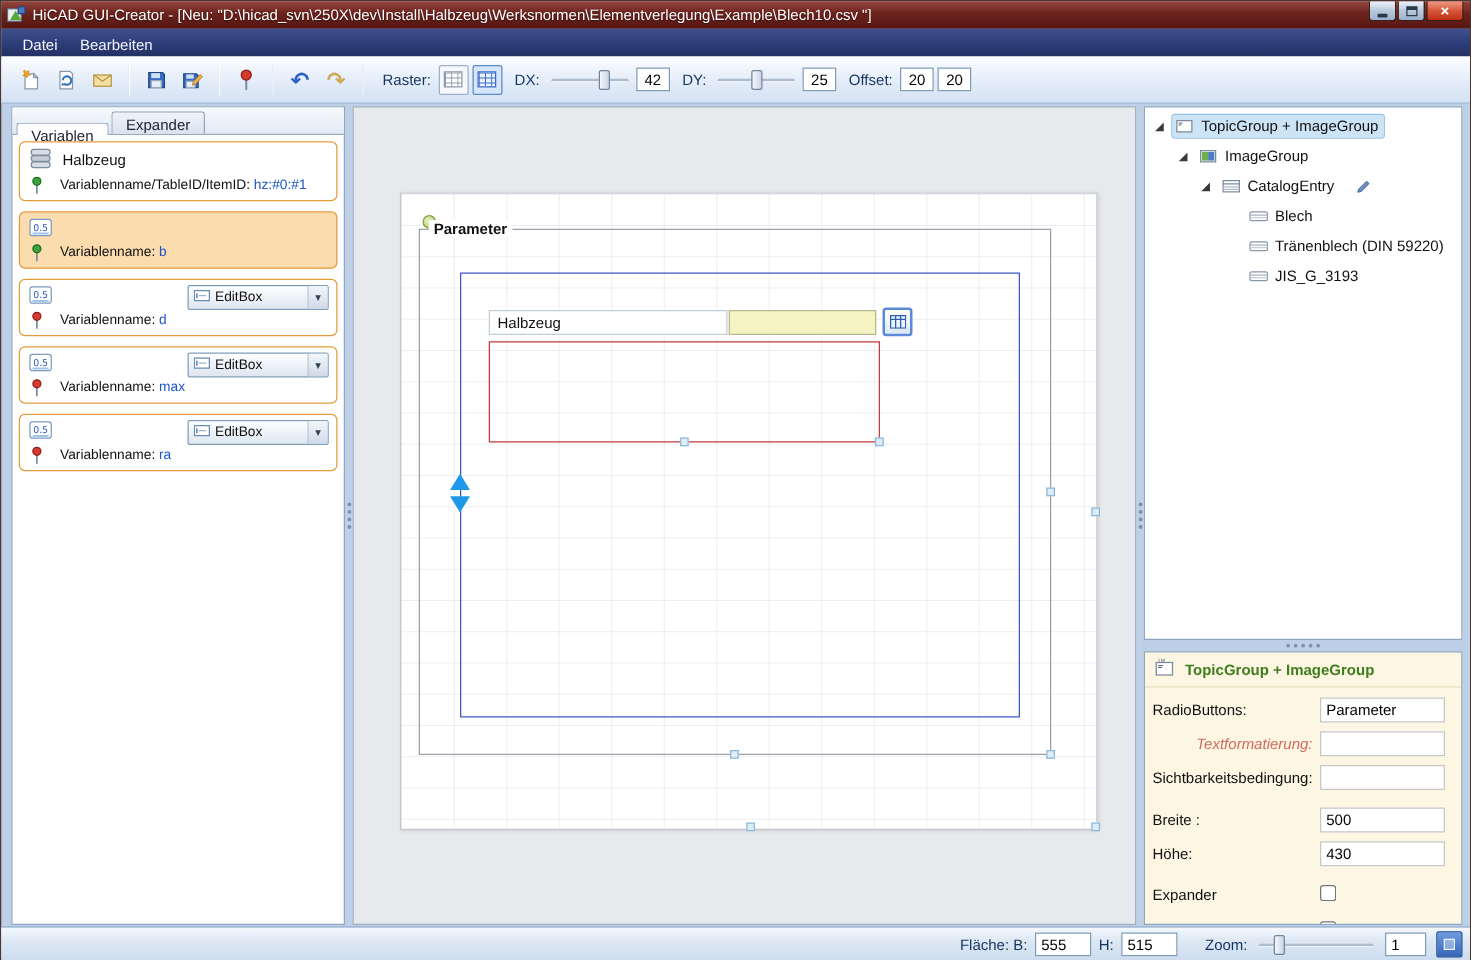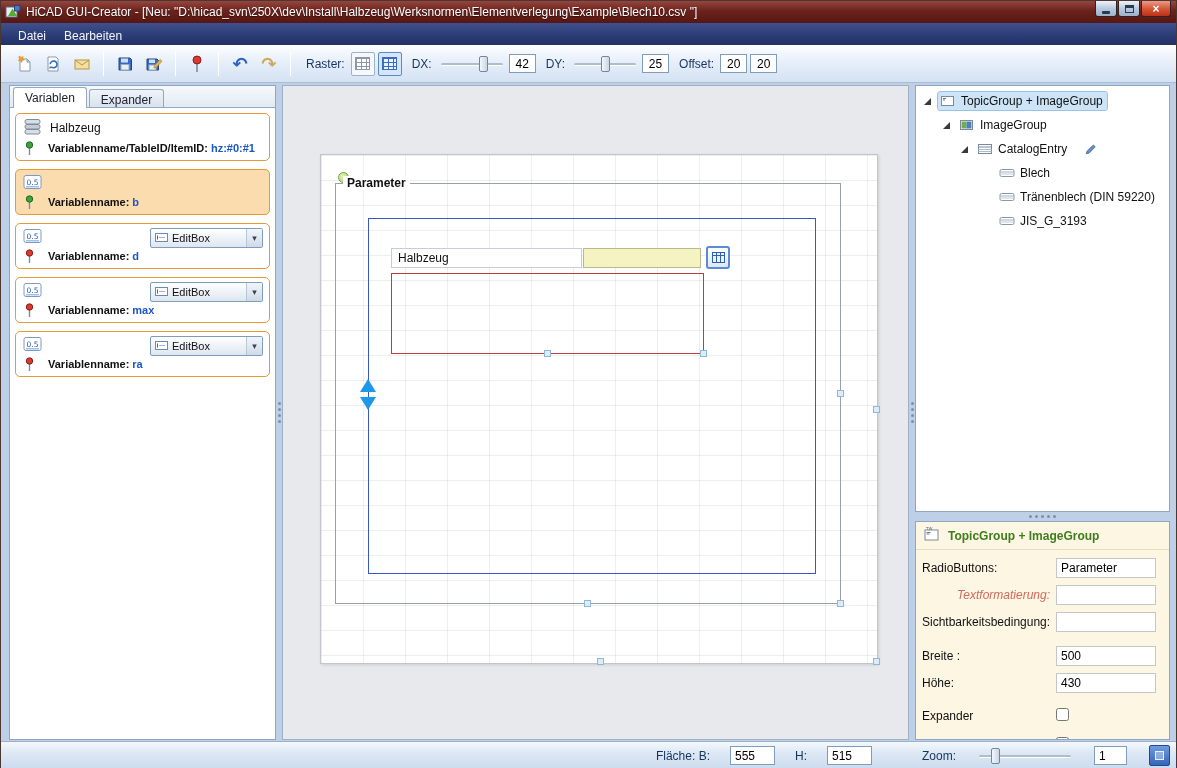--- a/index.html
+++ b/index.html
@@ -41,29 +41,29 @@
   .gridglyph.blue { border:1px solid #3a6ac8; background-color:#e8f1fc; background-image:linear-gradient(to right,#3a6ac8 1px,transparent 1px),linear-gradient(to bottom,#3a6ac8 1px,transparent 1px); background-size:5px 4px; }
   .glyph { line-height:1; }
   .glyph.undo { color:#2a62c8; font-size:18px; font-weight:bold; }
   .glyph.redo { color:#cfa95a; font-size:18px; font-weight:bold; }
 
   
   .left-panel { position:absolute; left:8px; top:84px; width:267px; height:655px; background:#fff; border:1px solid #8ea6c0; }
   .tabs { height:22px; display:flex; padding-left:3px; background:linear-gradient(#f6f9fc,#e2eaf4); border-bottom:1px solid #95a8c0; }
   .tab { padding:3px 11px 2px; border:1px solid #95a8c0; border-bottom:none; border-radius:3px 3px 0 0; margin:3px 2px 0 0;
     background:linear-gradient(#f0f4f9,#d9e2ee); color:#223; }
-  .tab.active { background:#fff; margin-top:1px; margin-bottom:-1px; }
+  .tab.active { background:#fff; margin-top:12px; margin-bottom:-1px; }
   .cards { padding:5px 5px; }
   .card { position:relative; border:1px solid #e59b3c; border-radius:5px; background:#fff; height:46px; margin-bottom:8px; }
   .card.tall { height:48px; }
   .card.selected { background:#fbdcae; }
   .card .icon-col { position:absolute; left:6px; top:4px; }
   .card .pin { position:absolute; left:8px; bottom:1px; }
   .card .title { position:absolute; left:34px; top:7px; }
-  .card .varline { position:absolute; left:32px; bottom:6px; font-weight:bold; font-size:11px; white-space:nowrap; }
+  .card .varline { position:absolute; left:32px; bottom:6px; font-weight:normal; font-size:11px; white-space:nowrap; }
   .card .varline .val { color:#1a56c8; margin-left:3px; }
   .dropdown { position:absolute; right:6px; top:4px; width:113px; height:20px; display:flex; align-items:center;
     border:1px solid #7f9db9; border-radius:2px; background:linear-gradient(#ffffff,#dde6f0); font-size:11px; padding-left:4px; }
   .dropdown .dd-label { margin-left:4px; }
   .dropdown .dd-arrow { margin-left:auto; width:16px; height:100%; border-left:1px solid #b8c6d6; display:flex; align-items:center; justify-content:center; font-size:9px; color:#345; background:linear-gradient(#f2f6fa,#cfdae8); }
 
   
   .vsplit { position:absolute; top:84px; height:655px; width:6px; display:flex; flex-direction:column; align-items:center; justify-content:center; gap:3px; }
   .vsplit i, .hsplit i { width:3px; height:3px; background:#7e90a8; border-radius:50%; display:block; }
   .hsplit { position:absolute; left:914px; top:511px; width:255px; height:9px; display:flex; align-items:center; justify-content:center; gap:3px; }
@@ -105,21 +105,21 @@
   .props-header .txt { color:#3f7d1e; font-weight:bold; margin-left:7px; }
   .prow { position:absolute; left:0; right:0; height:22px; }
   .prow .lbl { position:absolute; left:6px; top:3px; white-space:nowrap; }
   .prow .lbl-red { position:absolute; right:119px; top:3px; color:#cf6a5f; font-style:italic; white-space:nowrap; }
   .prow input[type=text] { position:absolute; left:140px; top:0; width:100px; height:20px; border:1px solid #c6c6c6; padding:0 4px; font:12px "Liberation Sans",sans-serif; background:#fff; }
   .prow input[type=checkbox] { position:absolute; left:140px; top:2px; width:13px; height:13px; }
 
   
   .statusbar { position:absolute; left:0; right:0; top:740px; height:28px;
     background:linear-gradient(#f4f8fc,#dde8f4 40%,#ccdbee); border-top:1px solid #9ab0cb; display:flex; align-items:center; padding:0 6px; }
-  .sb-right { margin-left:auto; display:flex; align-items:center; gap:20px; }
+  .sb-right { margin-left:auto; display:flex; align-items:center; gap:6px; }
   .sb-label { color:#13345c; white-space:nowrap; }
   .sb-input { width:45px; height:19px; border:1px solid #7f9db9; background:#fff; padding:0 4px; font:12px "Liberation Sans",sans-serif; }
   .sb-input.small { width:33px; }
   .sb-bluebtn { width:21px; height:21px; background:linear-gradient(#6f9ce0,#3565b8); border:1px solid #1d4a94; border-radius:2px; margin-left:2px; display:flex; align-items:center; justify-content:center; }
   .sb-bluebtn b { width:9px; height:9px; border:1px solid #eaf2ff; background:rgba(255,255,255,.35); display:block; }
 </style>
 </head>
 <body>
 
 <div class="window">

